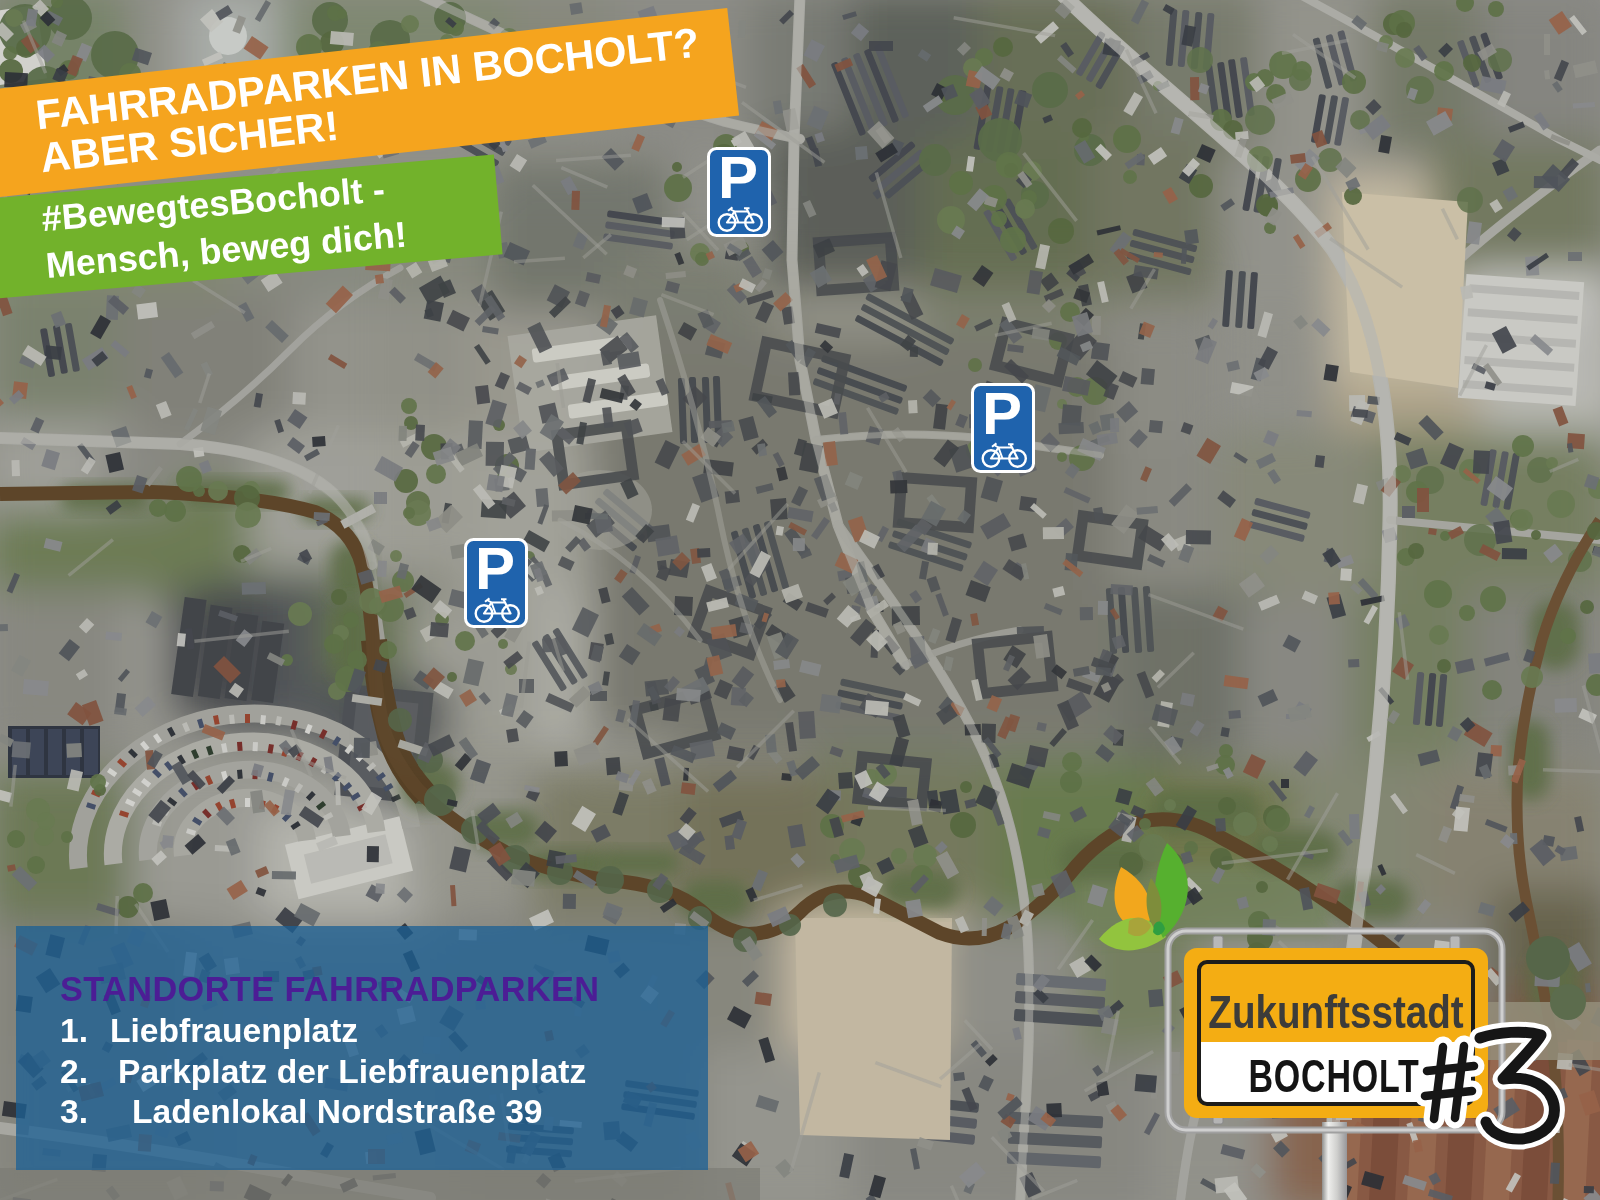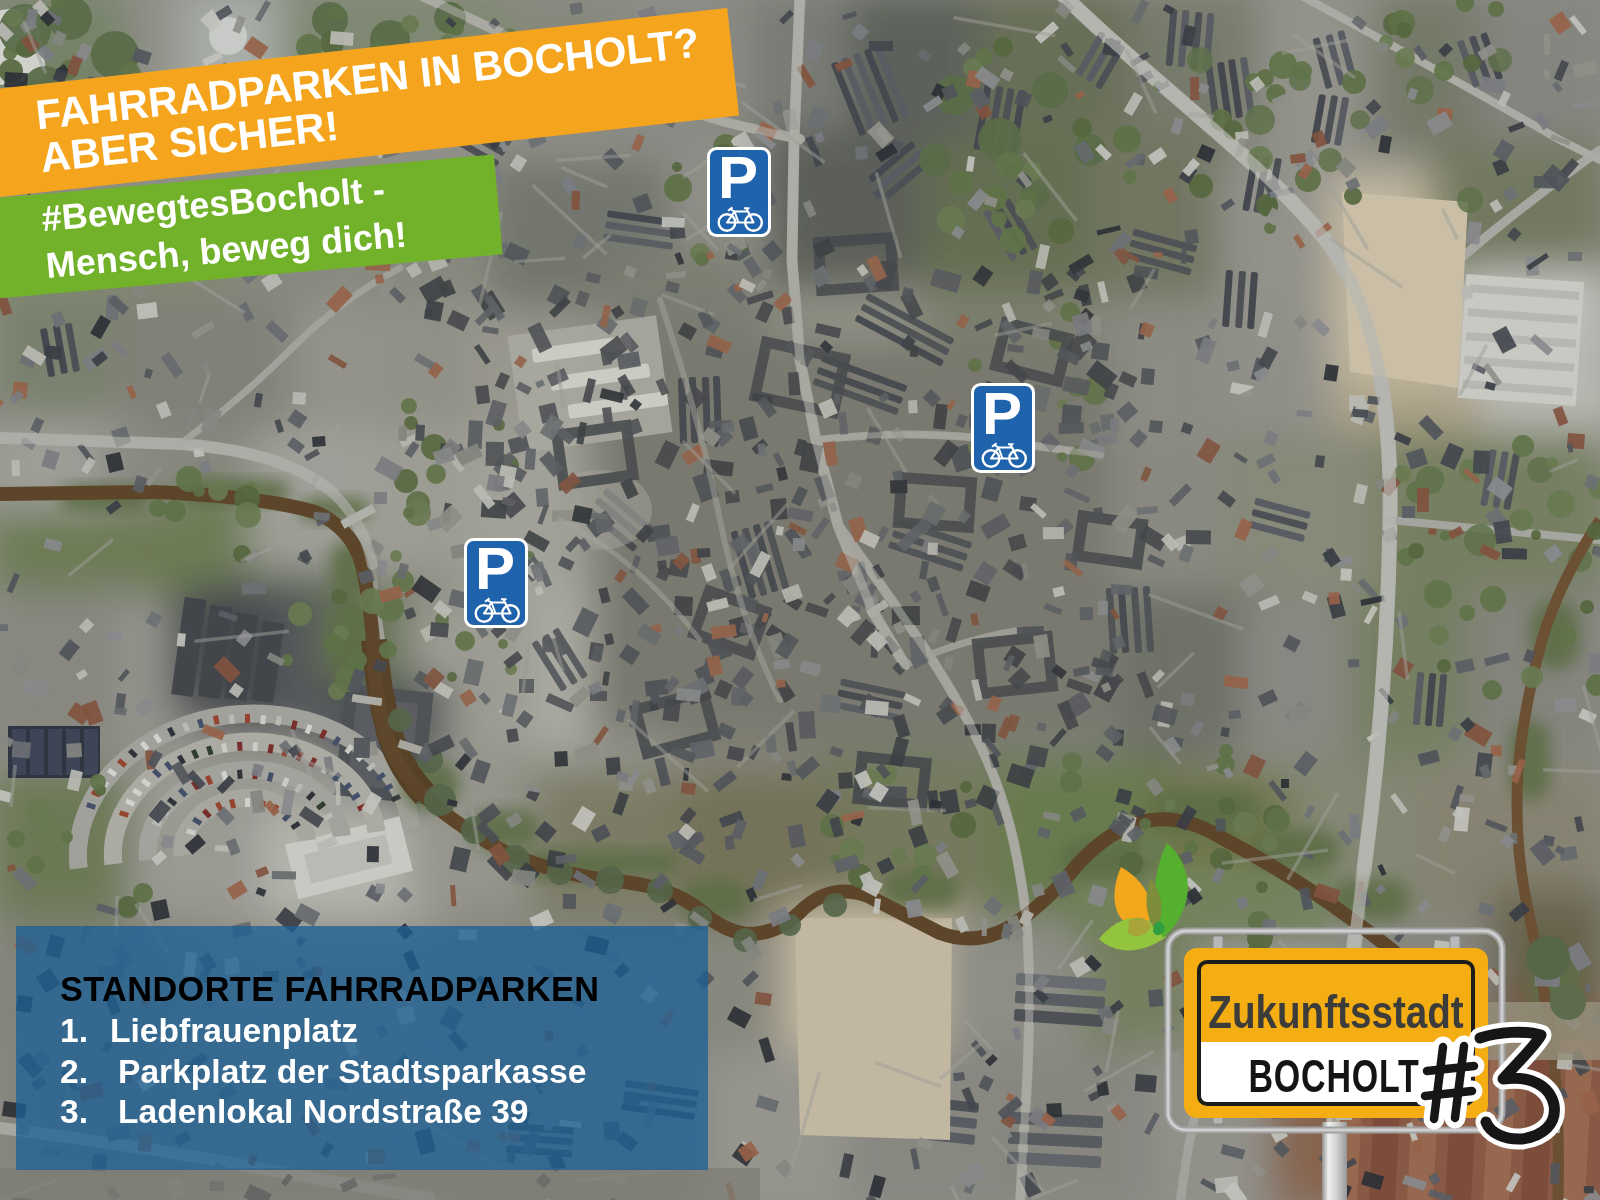--- a/index.html
+++ b/index.html
@@ -2124,22 +2124,22 @@
     </svg>
 
 <div style="position:absolute;left:-60px;top:95px;width:792px;height:108px;background:#f5a41e;transform:rotate(-6.3deg);transform-origin:0 0;">
  <div style="position:absolute;left:93px;top:9px;font:bold 41.5px/43px 'Liberation Sans',sans-serif;color:#fff;white-space:nowrap;">FAHRRADPARKEN IN BOCHOLT?<br>ABER SICHER!</div>
 </div>
 <div style="position:absolute;left:-60px;top:203px;width:556px;height:100px;background:#72b22b;transform:rotate(-5deg);transform-origin:0 0;">
  <div style="position:absolute;left:100px;top:1px;font:bold 36px/47px 'Liberation Sans',sans-serif;color:#fff;white-space:nowrap;">#BewegtesBocholt -<br>Mensch, beweg dich!</div>
 </div>
 
 <div style="position:absolute;left:16px;top:926px;width:692px;height:244px;background:rgba(28,96,148,0.76);">
- <div style="position:absolute;left:44px;top:44px;font:bold 34.3px 'Liberation Sans',sans-serif;color:#000000;letter-spacing:0.4px;white-space:nowrap;">STANDORTE FAHRRADPARKEN</div>
- <div style="position:absolute;left:44px;top:85px;font:bold 33.6px/40.5px 'Liberation Sans',sans-serif;color:#fff;white-space:nowrap;">1.<span style="position:absolute;left:50px;">Liebfrauenplatz</span><br>2.<span style="position:absolute;left:58px;">Parkplatz der Stadtsparkasse</span><br>3.<span style="position:absolute;left:58px;">Ladenlokal Nordstraße 39</span></div>
+ <div style="position:absolute;left:44px;top:44px;font:bold 34.3px 'Liberation Sans',sans-serif;color:#4c1d95;letter-spacing:0.4px;white-space:nowrap;">STANDORTE FAHRRADPARKEN</div>
+ <div style="position:absolute;left:44px;top:85px;font:bold 33.6px/40.5px 'Liberation Sans',sans-serif;color:#fff;white-space:nowrap;">1.<span style="position:absolute;left:50px;">Liebfrauenplatz</span><br>2.<span style="position:absolute;left:58px;">Parkplatz der Liebfrauenplatz</span><br>3.<span style="position:absolute;left:72px;">Ladenlokal Nordstraße 39</span></div>
 </div>
 
 <svg width="1600" height="1200" viewBox="0 0 1600 1200" style="position:absolute;left:0;top:0">
 <defs>
 <linearGradient id="pole2" x1="0" y1="0" x2="1" y2="0">
 <stop offset="0" stop-color="#8f8f8d"></stop>
           <stop offset="0.25" stop-color="#efefed"></stop>
 <stop offset="0.6" stop-color="#cfcfcd"></stop>
           <stop offset="1" stop-color="#97979a"></stop>
         </linearGradient>

